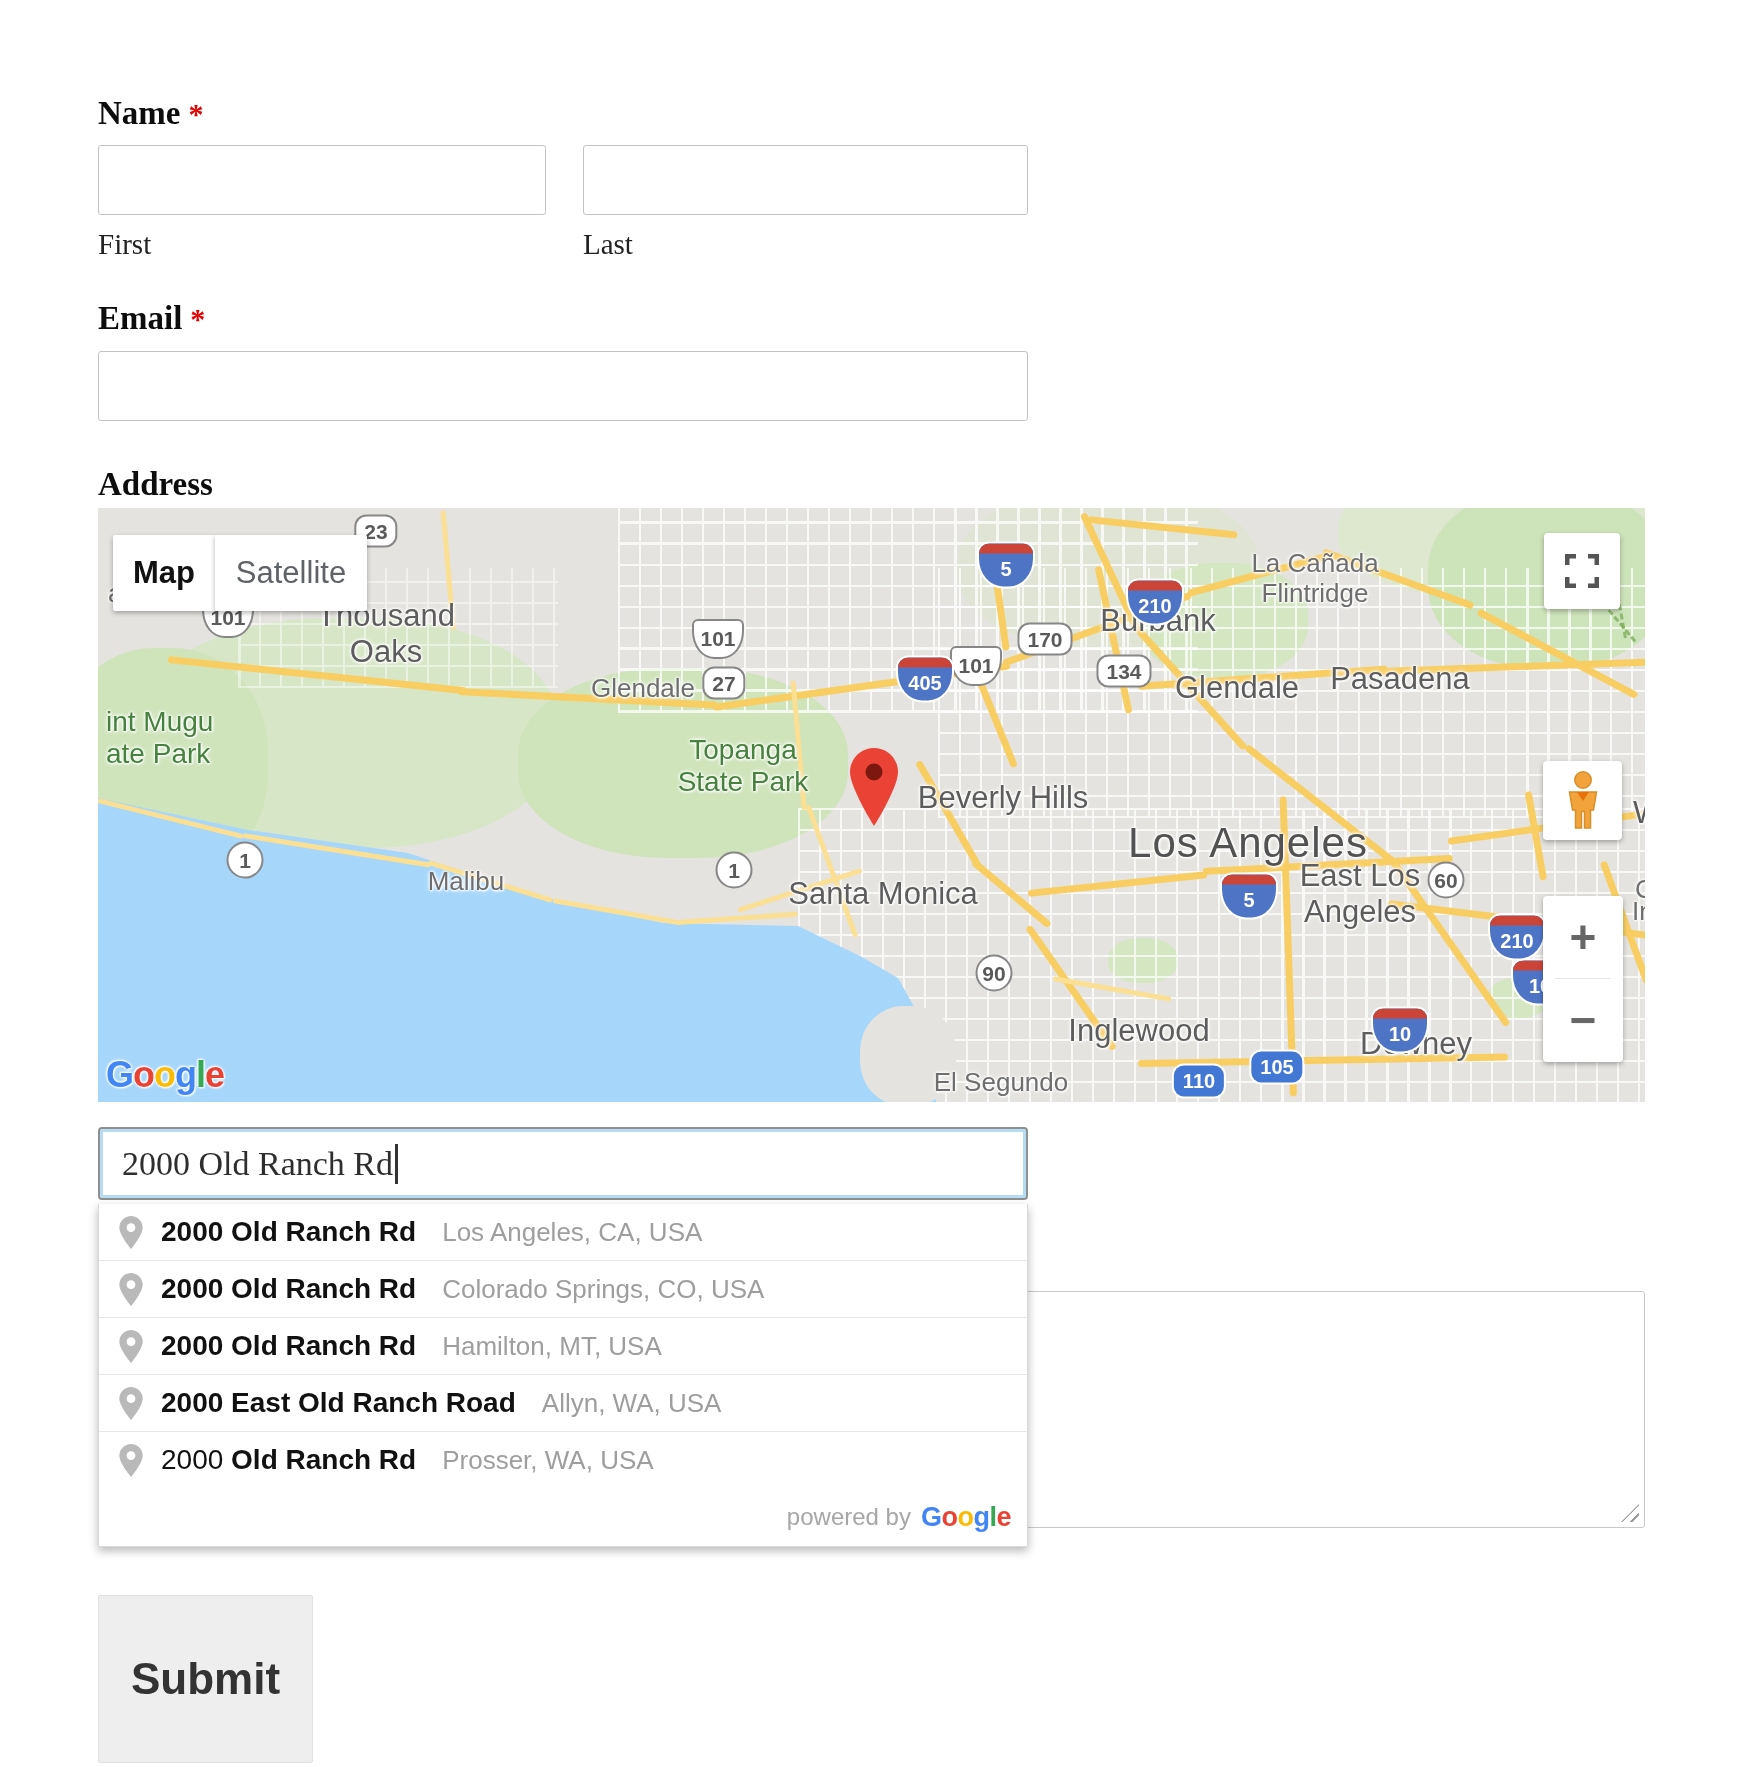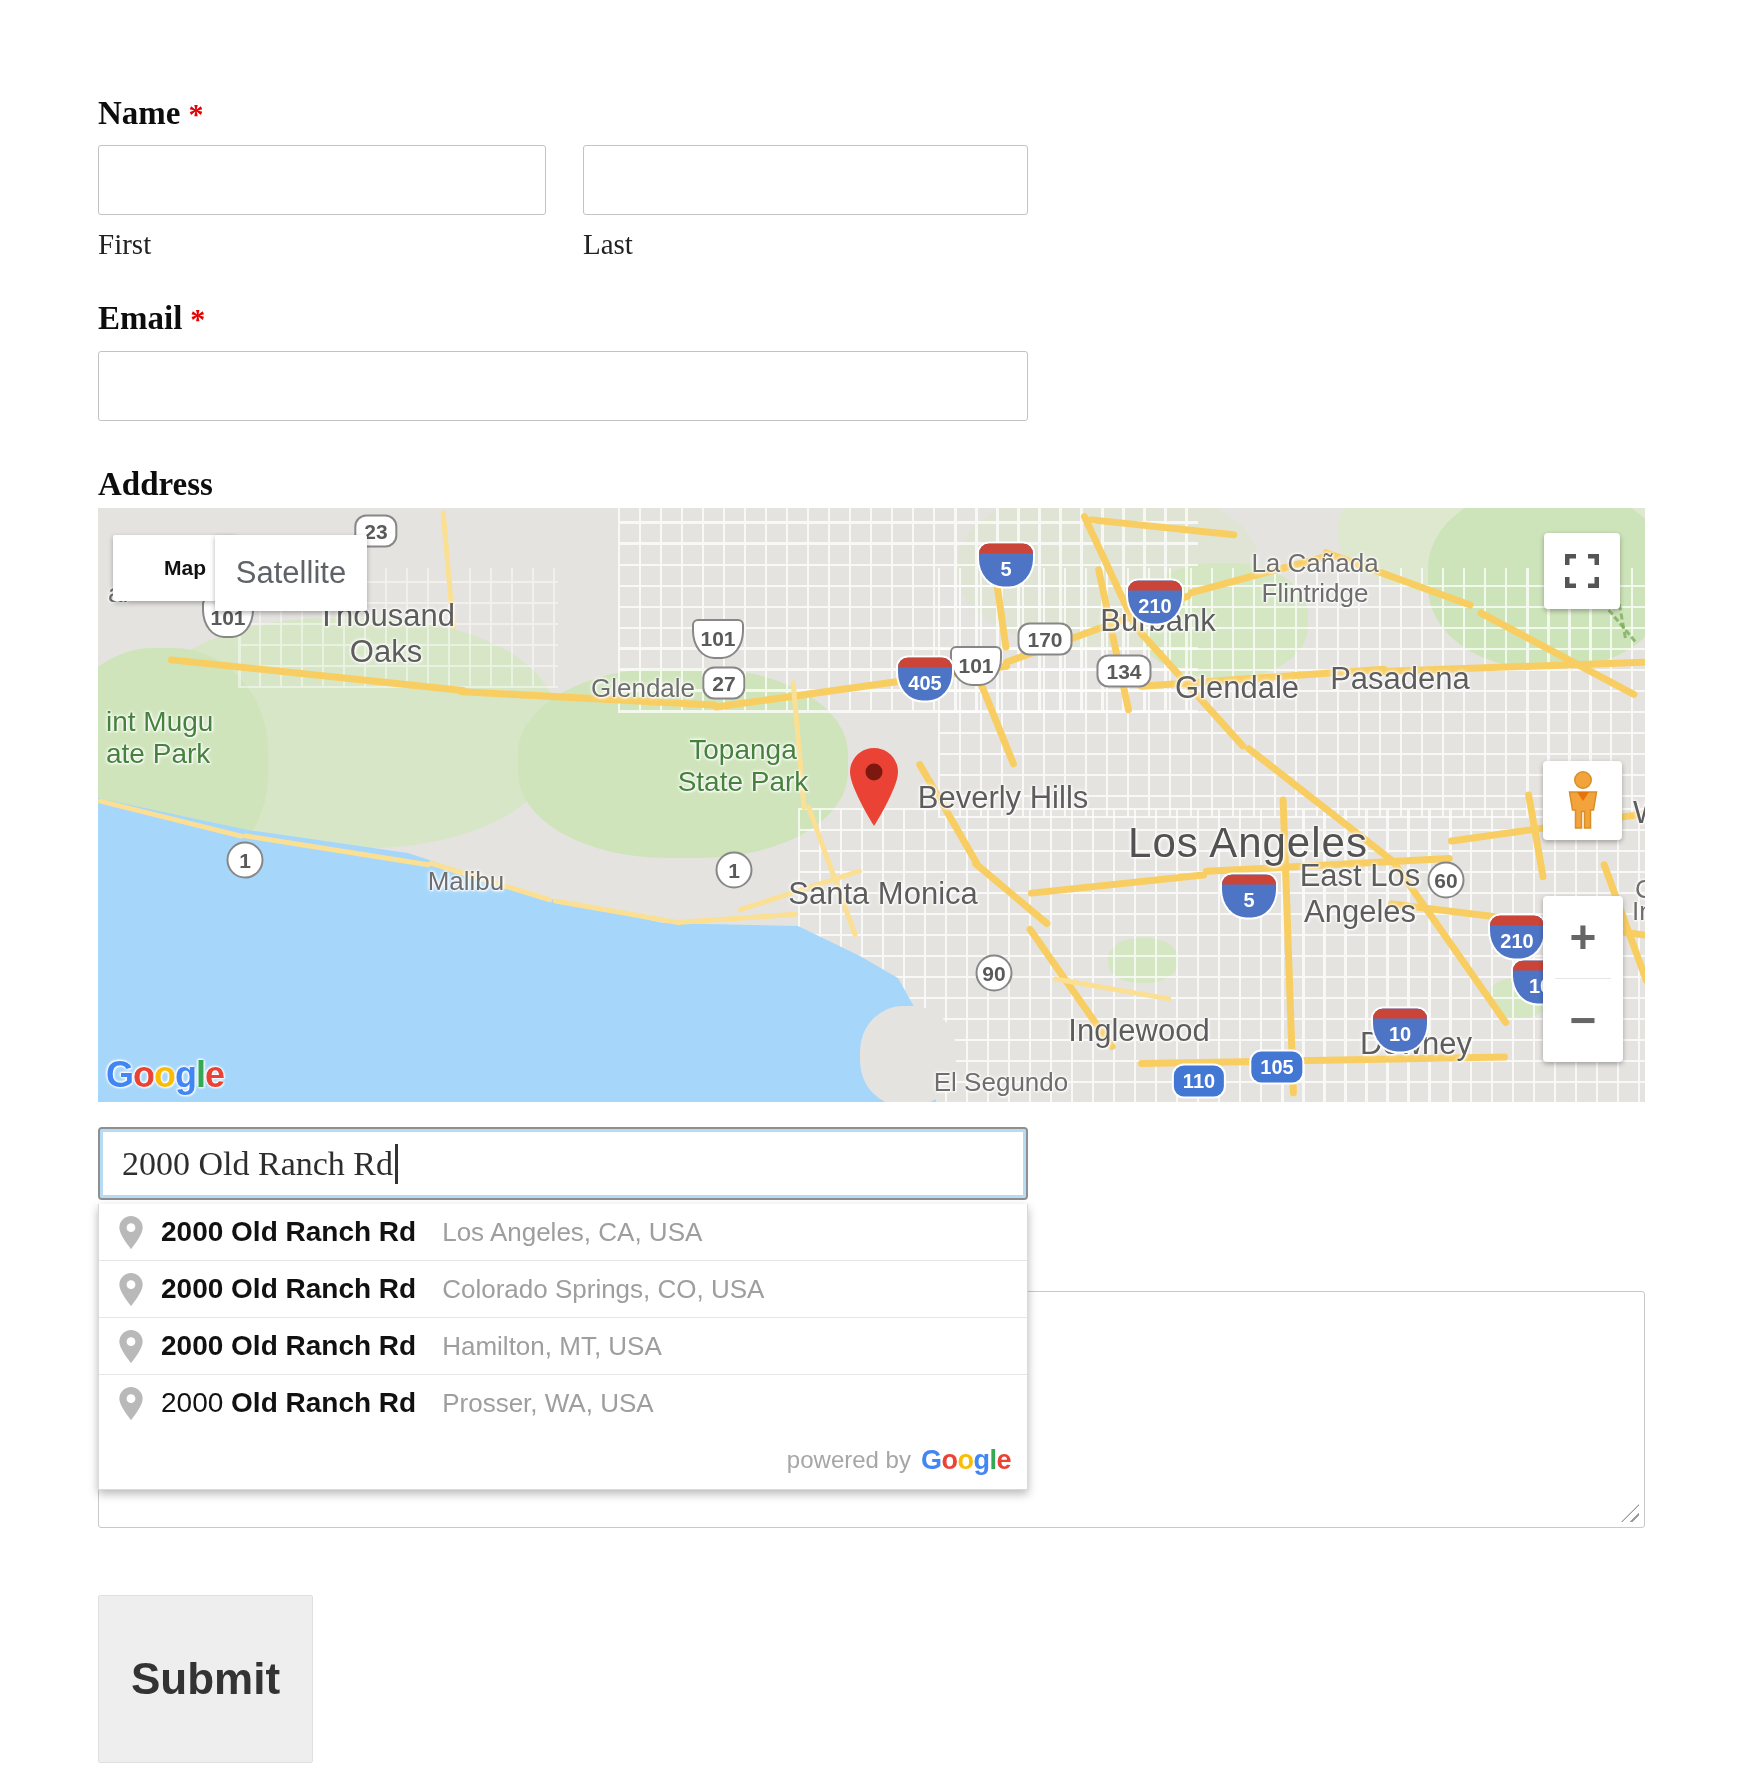--- a/index.html
+++ b/index.html
@@ -260,21 +260,21 @@
         <div class="mlabel city la" style="left: 1534px; top: 404px;">In</div>
       </div>
 
     <div class="pin-wrap">
       <svg width="48" height="78" viewBox="0 0 48 78">
         <path d="M24 0C10.7 0 0 10.7 0 24c0 16 24 54 24 54s24-38 24-54C48 10.7 37.3 0 24 0z" fill="#EA4335"></path>
         <circle cx="24" cy="24" r="8.5" fill="#7c1810"></circle>
       </svg>
     </div>
 
-    <div class="mbtn" style="left:15px;top:27px;width:102px;height:66px;font-weight:bold;font-size:21px;color:#111;border-radius:2px 0 0 2px;padding-left:21px;">
+    <div class="mbtn" style="left:15px;top:27px;width:102px;height:76px;font-weight:bold;font-size:31px;color:#111;border-radius:2px 0 0 2px;">
         <span>Map</span>
       </div>
     <div class="mbtn" style="left:117px;top:27px;width:152px;height:76px;font-size:31px;color:#5f6368;border-radius:0 2px 2px 0;">
         <span>Satellite</span>
       </div>
 
     <div class="gctl" style="left:1446px;top:25px;width:76px;height:76px;display:flex;align-items:center;justify-content:center;">
       <svg width="34" height="34" viewBox="0 0 34 34">
         <path d="M2 11V2h9M23 2h9v9M32 23v9h-9M11 32H2v-9" fill="none" stroke="#555" stroke-width="5"></path>
       </svg>
@@ -334,20 +334,28 @@
             <circle cx="12" cy="12" r="4.5" fill="#fff"></circle>
           </svg>
           <span class="pac-main"><b>2000 Old Ranch Rd</b></span>
           <span class="pac-sec">Hamilton, MT, USA</span>
         </div>
         <div class="pac-item">
           <svg class="pac-pin" viewBox="0 0 24 34">
             <path d="M12 0C5.4 0 0 5.4 0 12c0 7.5 12 22 12 22s12-14.5 12-22C24 5.4 18.6 0 12 0z" fill="#b9b9b9"></path>
             <circle cx="12" cy="12" r="4.5" fill="#fff"></circle>
           </svg>
+          <span class="pac-main"><b>2000 East Old Ranch Road</b></span>
+          <span class="pac-sec">Allyn, WA, USA</span>
+        </div>
+        <div class="pac-item">
+          <svg class="pac-pin" viewBox="0 0 24 34">
+            <path d="M12 0C5.4 0 0 5.4 0 12c0 7.5 12 22 12 22s12-14.5 12-22C24 5.4 18.6 0 12 0z" fill="#b9b9b9"></path>
+            <circle cx="12" cy="12" r="4.5" fill="#fff"></circle>
+          </svg>
           <span class="pac-main"><span class="pac-pre">2000 </span><b>Old Ranch Rd</b></span>
           <span class="pac-sec">Prosser, WA, USA</span>
         </div>
       </div>
     <div class="pac-powered">
       <span class="powered-txt">powered by</span>
       <span class="powered-logo"><span class="gl-b">G</span><span class="gl-r">o</span><span class="gl-y">o</span><span class="gl-b">g</span><span class="gl-g">l</span><span class="gl-r">e</span></span>
     </div>
   </div>
 

